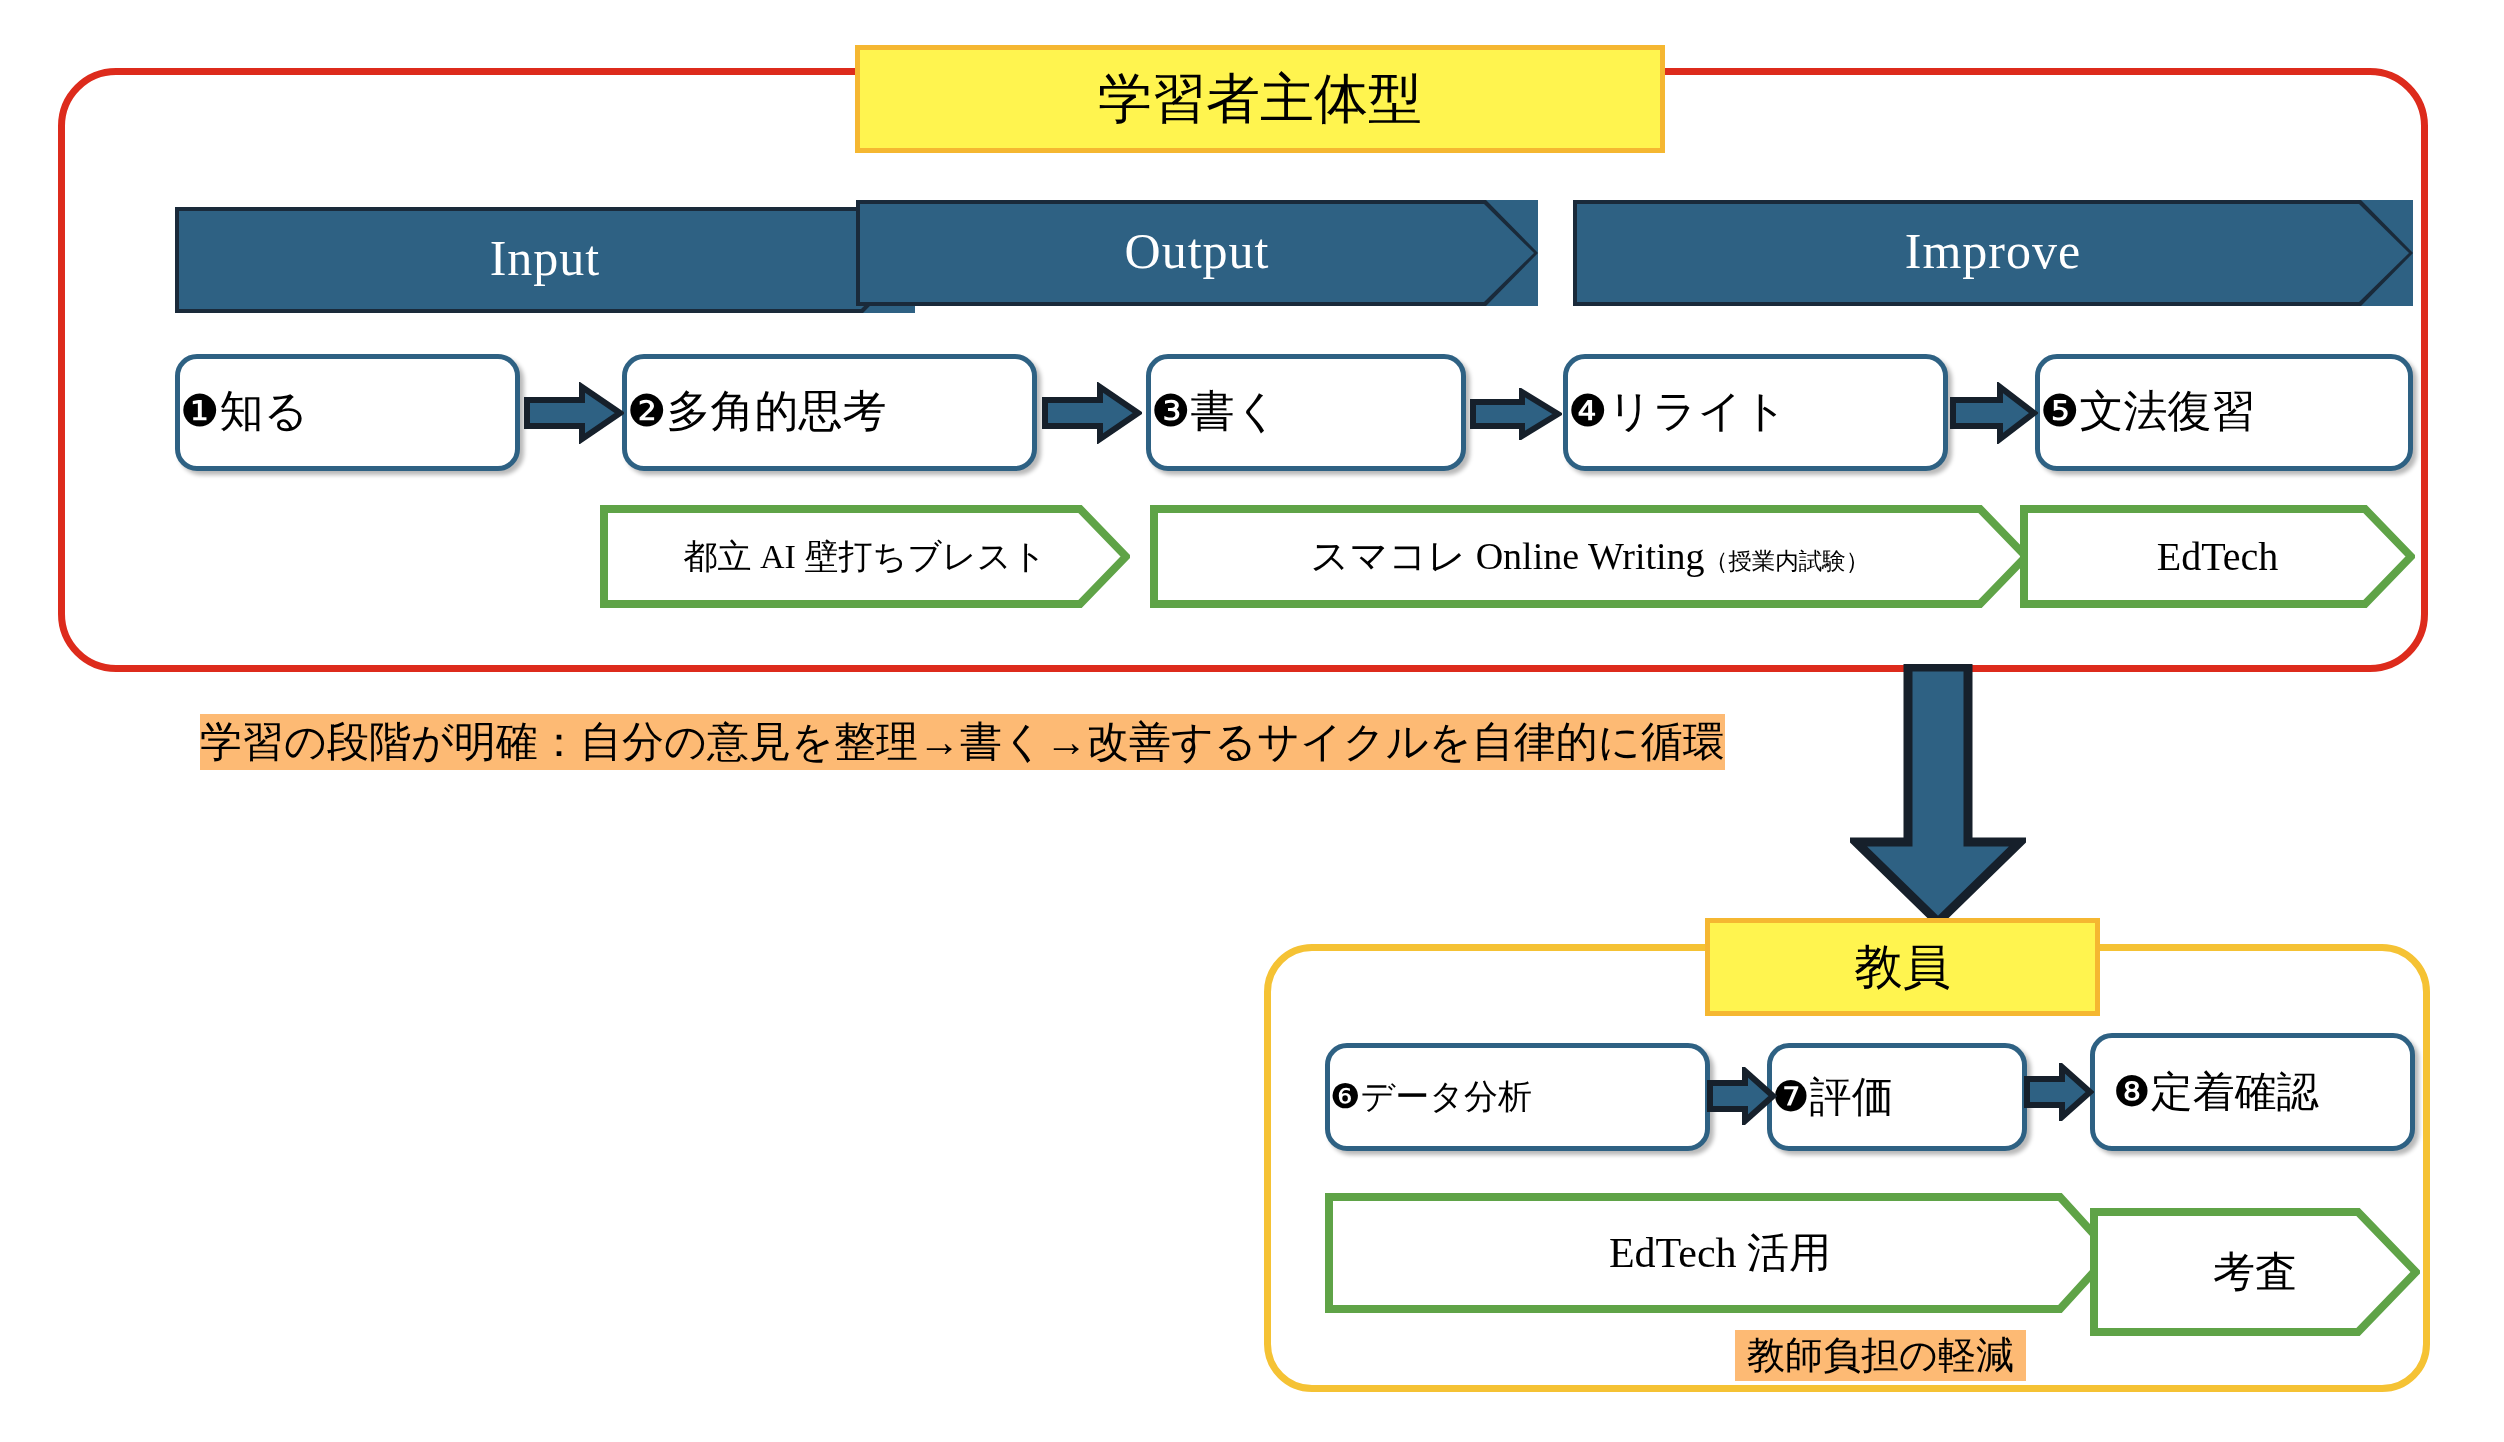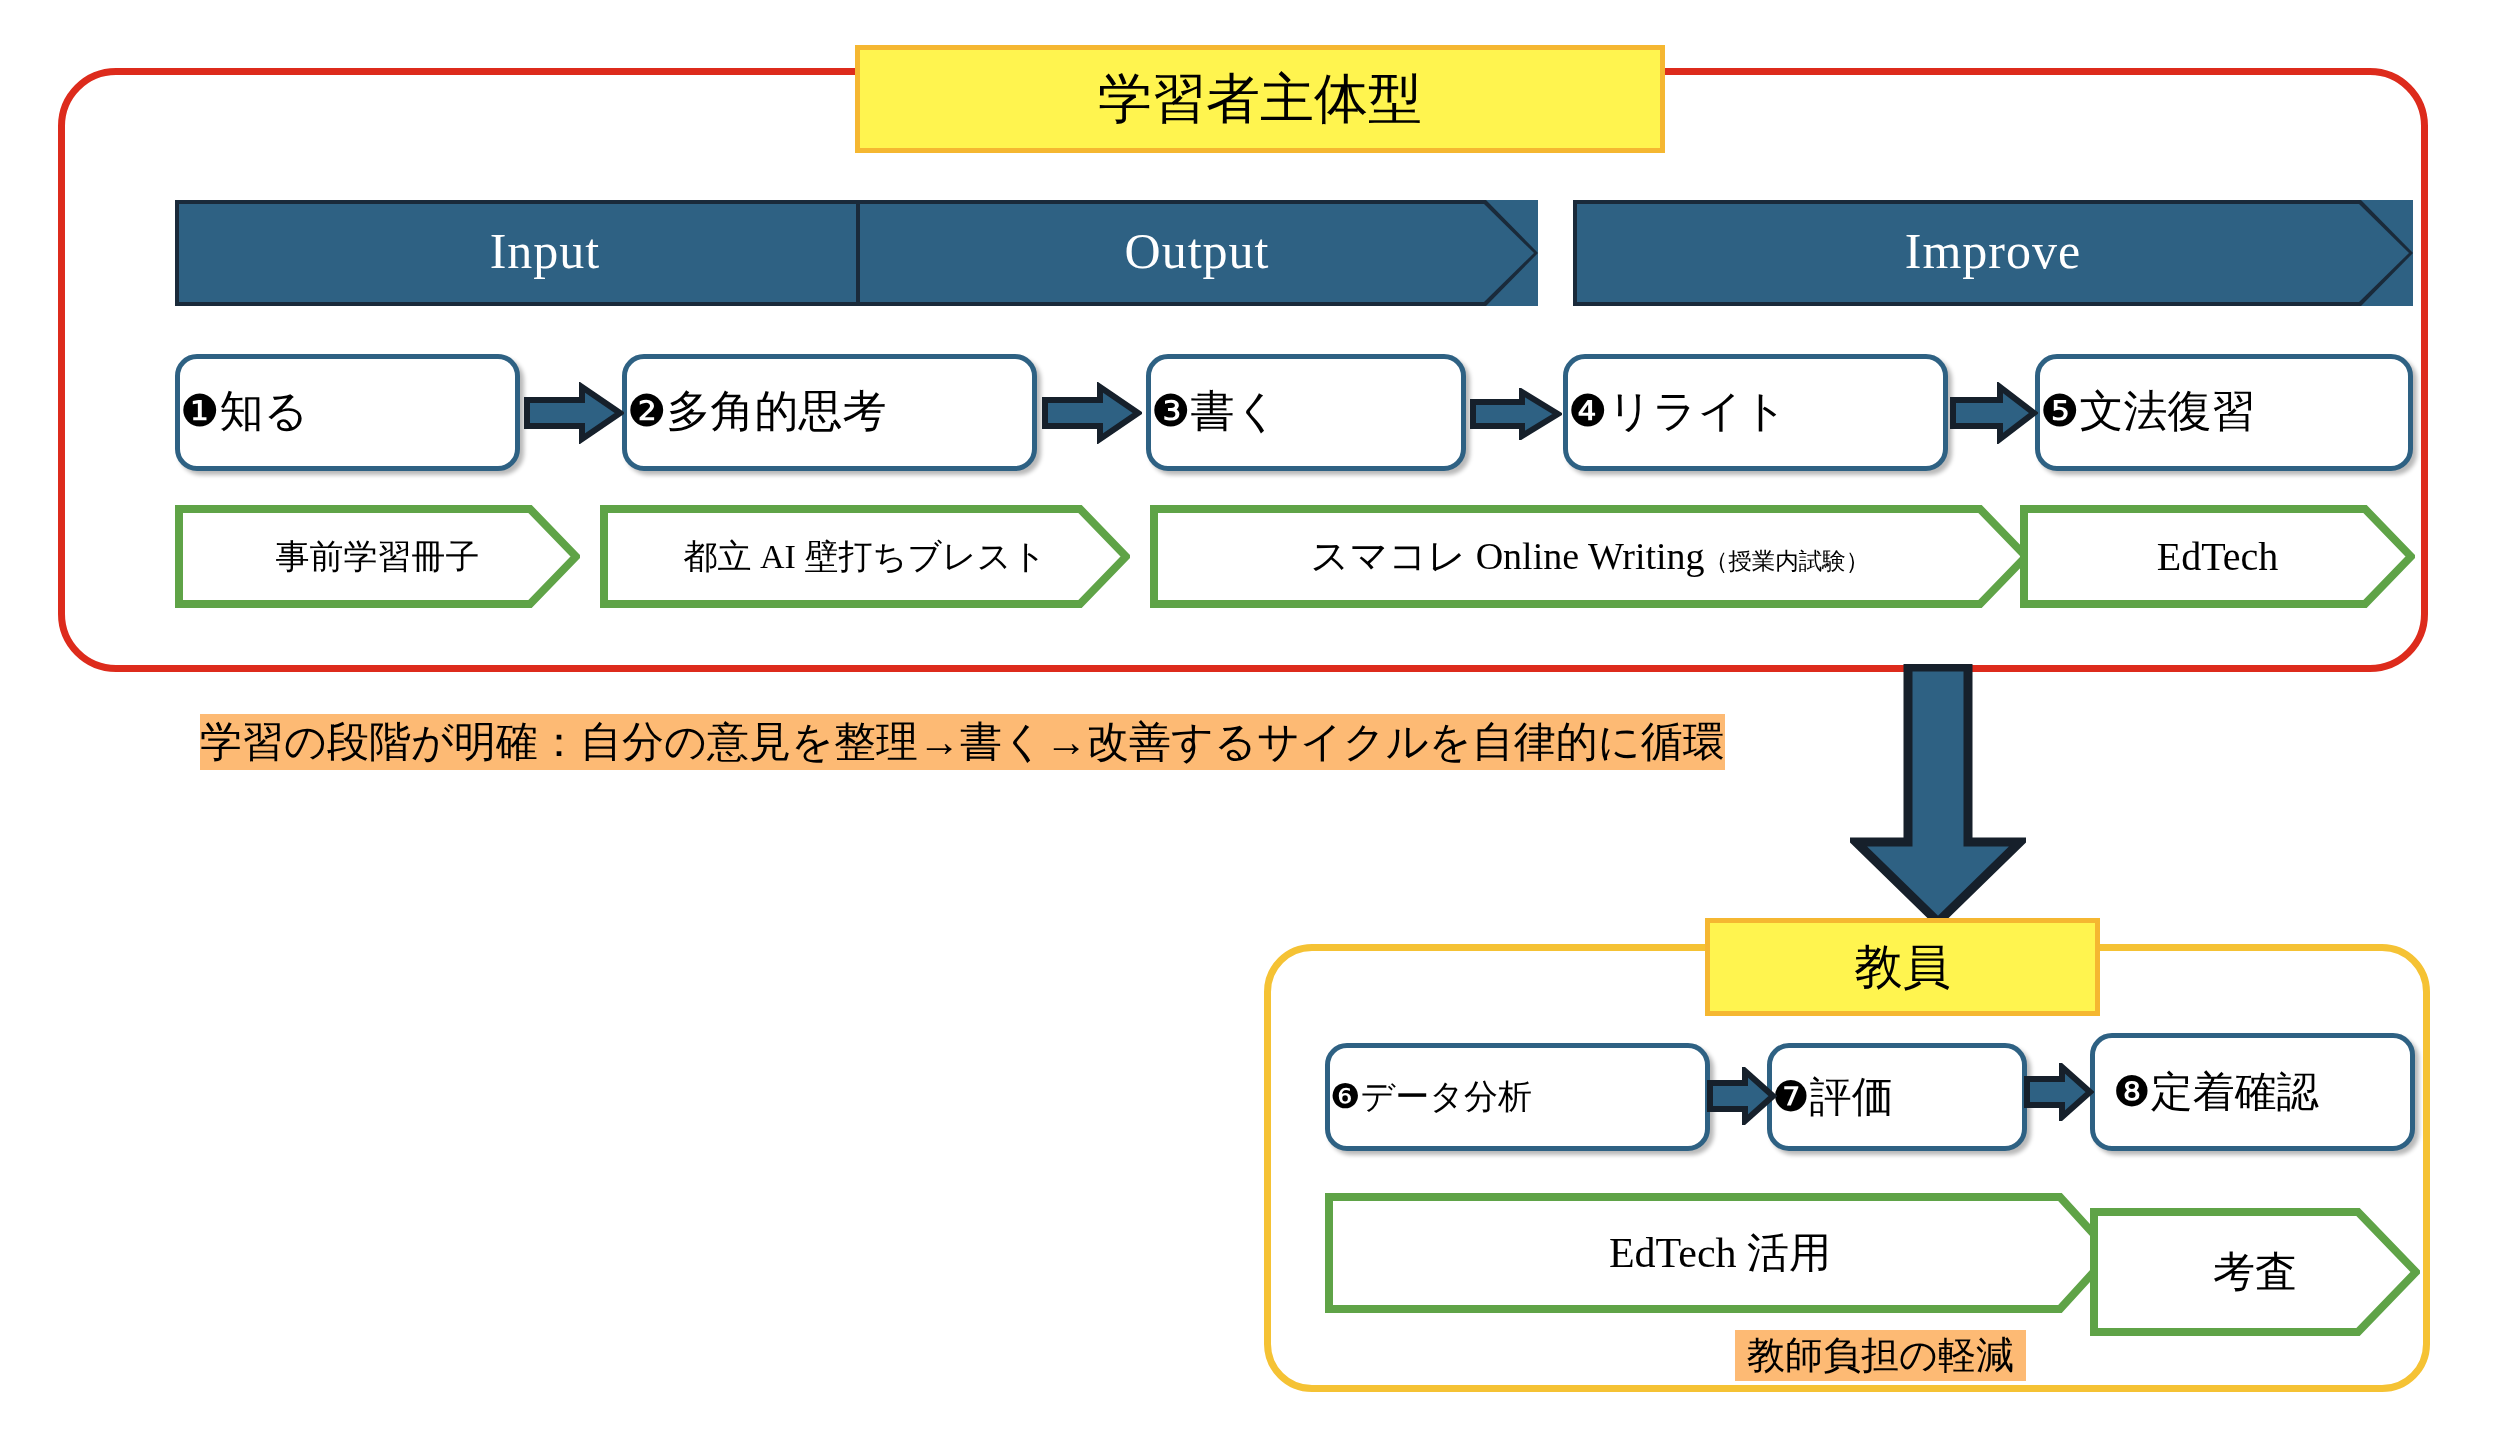--- a/index.html
+++ b/index.html
@@ -185,21 +185,21 @@
 </style>
 </head>
 <body>
 
 <div id="canvas">
 
   <div class="group-box" id="learner-group"></div>
 
   <div class="title-banner" id="learner-title">学習者主体型</div>
 
-  <div class="phase-chevron" style="left:175px; top:200px; width:740px;justify-content:center;">
+  <div class="phase-chevron" style="left:175px; top:207px; width:740px;justify-content:center;">
     <span class="chev-inner">Input</span>
   </div>
   <div class="phase-chevron" style="left:856px; top:200px; width:682px;">
     <span class="chev-inner">Output</span>
   </div>
   <div class="phase-chevron" style="left:1573px; top:200px; width:840px;">
     <span class="chev-inner">Improve</span>
   </div>
 
   <div class="step-box" style="left:175px; top:354px; width:345px; height:117px;">
@@ -232,26 +232,20 @@
     <svg width="92" height="52" viewBox="0 0 92 52">
       <polygon points="3,14 52,14 52,4 88,26 52,48 52,38 3,38" fill="#2E6183" stroke="#16202B" stroke-width="6" stroke-linejoin="miter"></polygon>
     </svg>
   </div>
   <div class="block-arrow" style="left:1950px; top:382px;">
     <svg width="88" height="62" viewBox="0 0 88 62">
       <polygon points="3,18 50,18 50,5 84,31 50,57 50,44 3,44" fill="#2E6183" stroke="#16202B" stroke-width="6" stroke-linejoin="miter"></polygon>
     </svg>
   </div>
 
-  <div class="tool-chevron" style="left:175px; top:505px; width:405px; height:103px; font-size:34px;">
-    <svg width="405" height="103" viewBox="0 0 405 103" preserveAspectRatio="none">
-      <polygon points="4,4 355,4 401,51.5 355,99 4,99" fill="#ffffff" stroke="#5FA347" stroke-width="8" stroke-linejoin="miter"></polygon>
-    </svg>
-    <span class="tool-label">事前学習冊子</span>
-  </div>
 
   <div class="tool-chevron" style="left:600px; top:505px; width:530px; height:103px; font-size:34px;">
     <svg width="530" height="103" viewBox="0 0 530 103" preserveAspectRatio="none">
       <polygon points="4,4 480,4 526,51.5 480,99 4,99" fill="#ffffff" stroke="#5FA347" stroke-width="8" stroke-linejoin="miter"></polygon>
     </svg>
     <span class="tool-label">都立 AI 壁打ちブレスト</span>
   </div>
 
   <div class="tool-chevron" style="left:1150px; top:505px; width:880px; height:103px; font-size:38px;">
     <svg width="880" height="103" viewBox="0 0 880 103" preserveAspectRatio="none">

